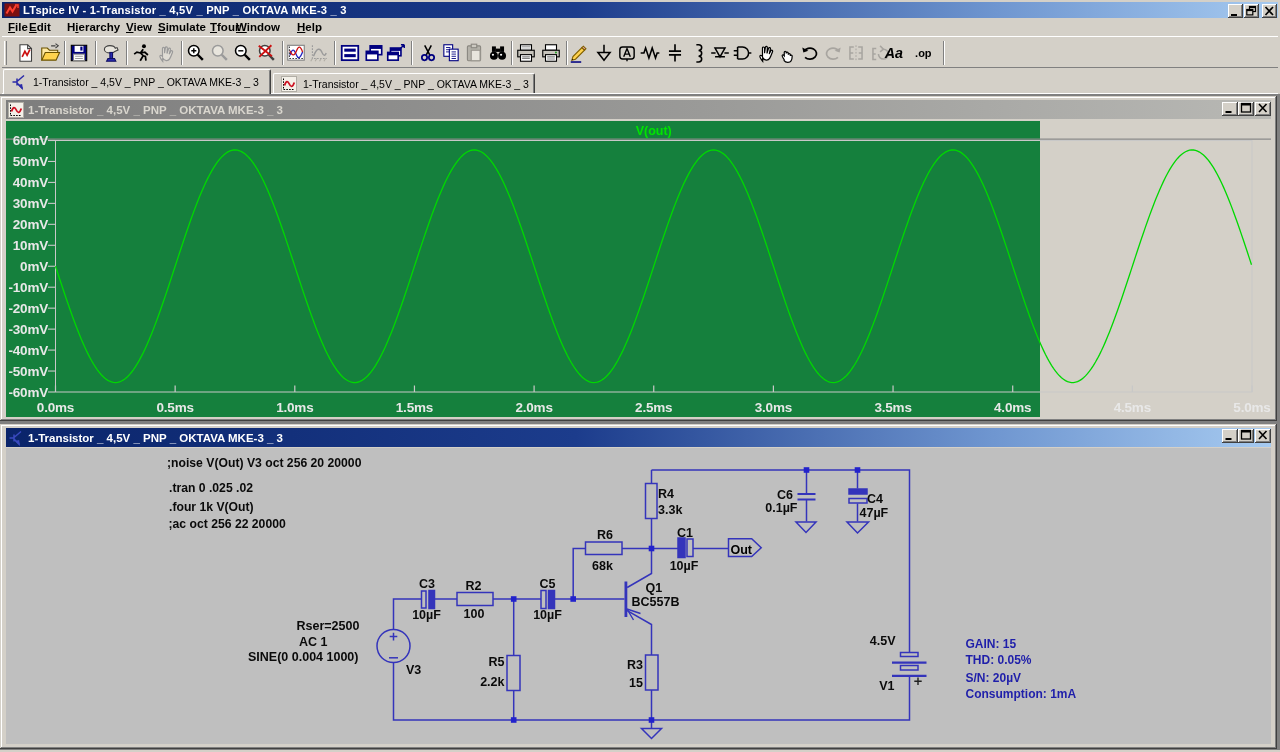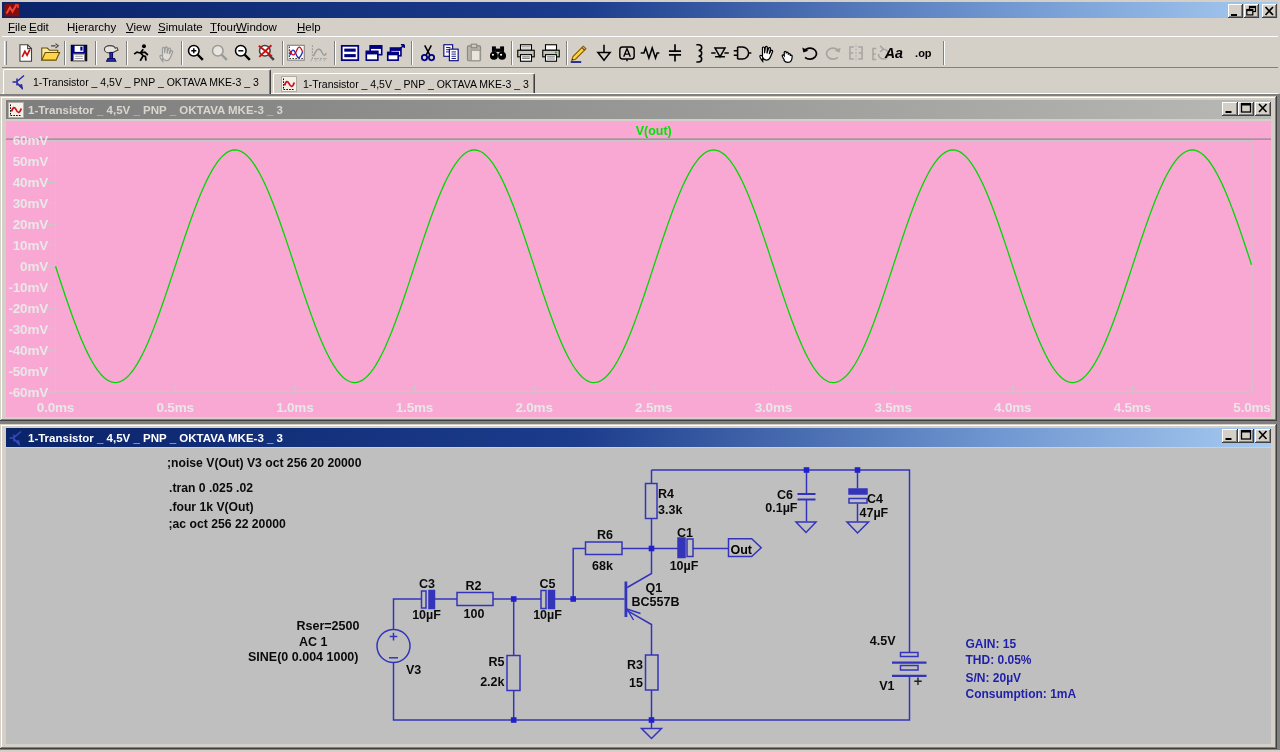--- a/index.html
+++ b/index.html
@@ -13,21 +13,21 @@
     display:flex; align-items:center; }
   #titlebar .ticon16 { width:16px; height:16px; margin-left:2px; flex:none; }
   #titlebar .title-text { color:#ffffff; font-size:11.2px; font-weight:bold; margin-left:3px;
     white-space:nowrap; letter-spacing:0.2px; }
   .winbtn { position:absolute; width:15px; height:14px; background:#d4d0c8;
     box-shadow: inset -1px -1px 0 #404040, inset 1px 1px 0 #ffffff, inset -2px -2px 0 #808080, inset 2px 2px 0 #d4d0c8; }
   .winbtn svg { position:absolute; left:1px; top:1px; }
 
   
   #menubar { position:absolute; left:2px; top:18px; width:1276px; height:18px; background:#d4d0c8; }
-  .menu-item { position:absolute; top:3px; font-size:11.5px; color:#000; }
+  .menu-item { position:absolute; top:3px; font-size:11.5px; color:#000;font-weight:bold; }
   .menu-item u { text-decoration:underline; }
 
   
   #toolbar { position:absolute; left:2px; top:36px; width:1276px; height:32px; background:#d4d0c8;
     border-top:1px solid #ffffff; border-bottom:1px solid #808080; }
   #toolbar .grip { position:absolute; left:2px; top:4px; width:3px; height:24px;
     border-left:1px solid #ffffff; border-right:1px solid #808080; }
   .tbtn { position:absolute; top:4px; width:24px; height:24px; }
   .tbtn svg { width:22px; height:22px; margin:1px; }
   .tsep { position:absolute; top:4px; width:2px; height:24px;
@@ -56,21 +56,21 @@
   .wtitle.active { background:linear-gradient(90deg,#0a246a 0%,#1c3c8c 45%,#6f96d0 78%,#a6caf0 100%); }
   .wtitle .wicon { width:16px; height:16px; margin-left:2px; flex:none; }
   .wtitle .wtitle-text { font-size:11.5px; font-weight:bold; margin-left:4px; white-space:nowrap; }
   .wtitle.inactive .wtitle-text { color:#d9d6ce; }
   .wtitle.active .wtitle-text { color:#ffffff; }
   .wbtn { position:absolute; width:16px; height:14px; background:#d4d0c8;
     box-shadow: inset -1px -1px 0 #404040, inset 1px 1px 0 #ffffff, inset -2px -2px 0 #808080, inset 2px 2px 0 #d4d0c8; }
   .wbtn svg { position:absolute; left:1px; top:0; }
 
   #wavewin { left:0px; top:2px; width:1277px; height:325px; }
-  #wave-client { position:absolute; left:6px; top:25px; width:1265px; height:296px; background:#f9a8d4; }
+  #wave-client { position:absolute; left:6px; top:25px; width:1034px; height:296px; background:#15803d; }
   #plotsvg { position:absolute; left:0; top:0; width:1265px; height:296px; }
 
   #schemwin { left:0px; top:330px; width:1277px; height:325px; }
   #schem-client { position:absolute; left:6px; top:24px; width:1265px; height:296px; background:#bfbfbf; }
   #schsvg { position:absolute; left:0; top:0; width:1265px; height:296px; }
 
   
   text { font-family:"Liberation Sans", sans-serif; }
   .plot-label { fill:#e8e8e8; font-size:13.5px; font-weight:bold; letter-spacing:-0.2px; }
   .plot-title { fill:#00e400; font-size:12.5px; font-weight:bold; }
@@ -85,20 +85,21 @@
 <div id="screen">
 
   <div id="titlebar">
     <span class="ticon16">
       <svg viewBox="0 0 16 16" width="16" height="16">
         <rect x="0.5" y="1.5" width="15" height="13" fill="#7c1010"></rect>
         <path d="M2.5 11.5 L6 5.5 L8.5 9.5 L12 3.5" fill="none" stroke="#ff4030" stroke-width="2"></path>
         <path d="M11 3h3v3" fill="none" stroke="#ff4030" stroke-width="1.4"></path>
       </svg>
     </span>
+    <span class="title-text">LTspice IV - 1-Transistor _ 4,5V _ PNP _ OKTAVA MKE-3 _ 3</span>
     <span class="winbtn" style="left:1226px; top:2px;">
       <svg viewBox="0 0 13 12" width="13" height="12">
           <rect x="2" y="9" width="6" height="2" fill="#000"></rect>
         </svg>
     </span>
     <span class="winbtn" style="left:1242px; top:2px;">
       <svg viewBox="0 0 13 12" width="13" height="12">
         <rect x="4.5" y="1.5" width="6" height="5" fill="none" stroke="#000" stroke-width="1.2"></rect>
         <rect x="4.5" y="1.5" width="6" height="1.6" fill="#000"></rect>
         <rect x="1.8" y="4.5" width="6" height="5.4" fill="#d4d0c8" stroke="#000" stroke-width="1.2"></rect>

